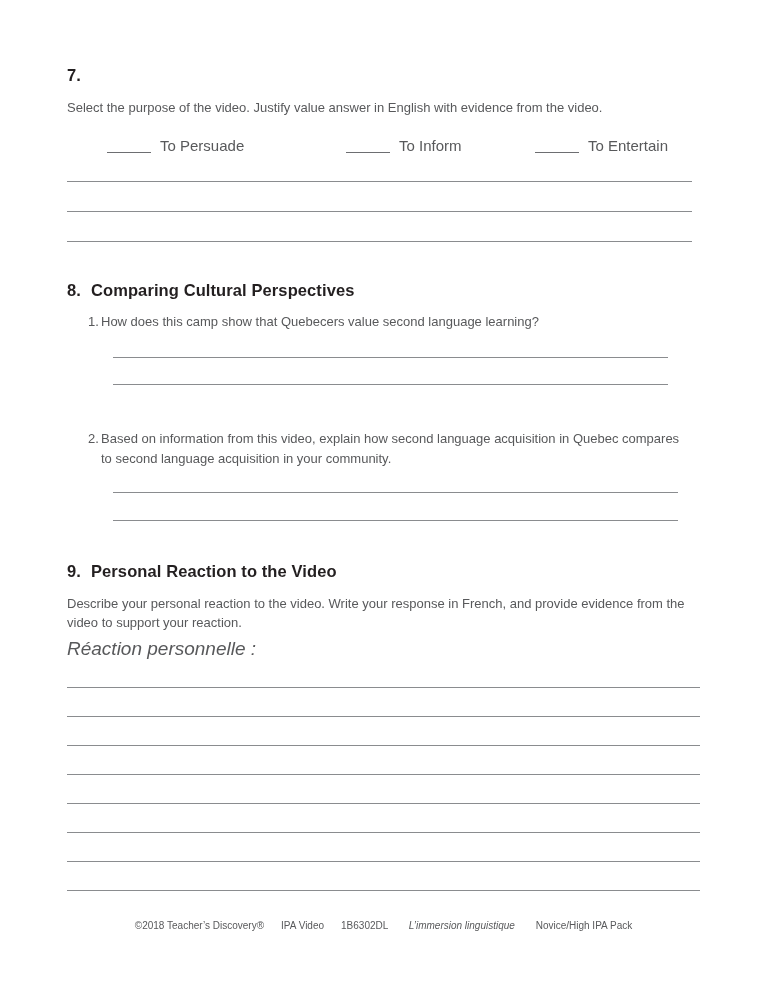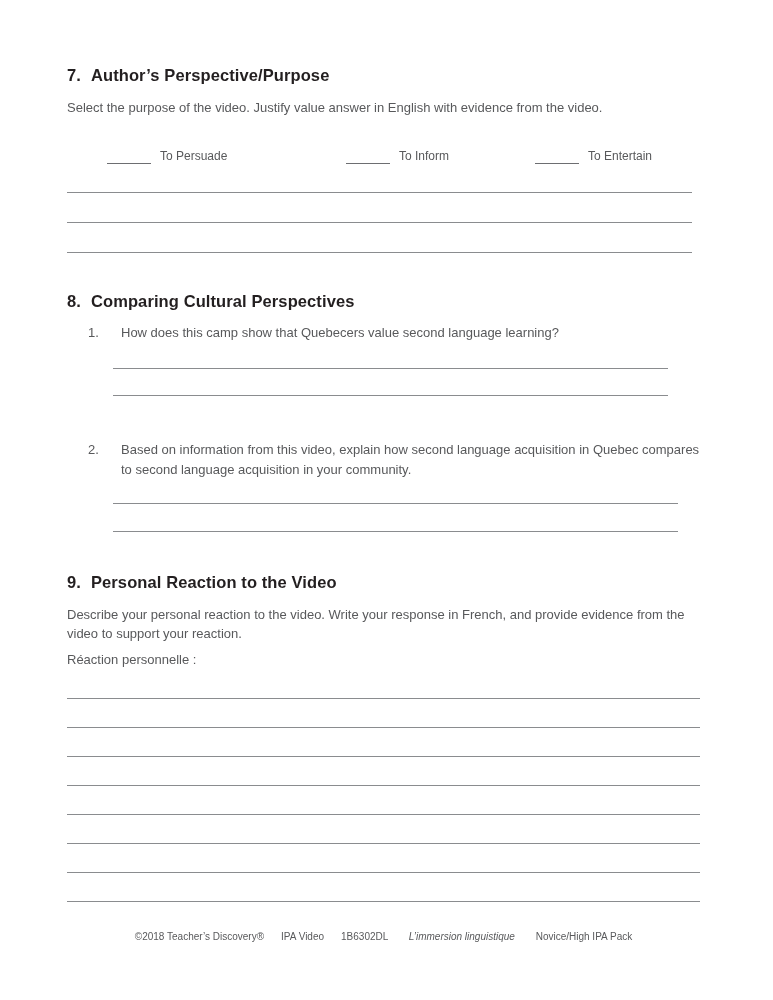--- a/index.html
+++ b/index.html
@@ -22,21 +22,21 @@
     letter-spacing:0.1px;
   }
 
   
   .instructions{
     margin:13px 0 0 0;font-size:13px;line-height:19px;color:var(--body);
   }
   .one-line{white-space:nowrap;}
 
   
-  .options-row{position:relative;height:15px;margin-top:32px;font-size:12px;}
+  .options-row{position:relative;height:15px;margin-top:21px;font-size:15px;}
   .option{position:absolute;top:0;display:flex;align-items:flex-end;gap:9px;color:var(--body);}
   .option-1{left:40px;}
   .option-2{left:279px;}
   .option-3{left:468px;align-items:flex-end;}
   .blank{display:inline-block;width:44px;height:13px;border-bottom:1.3px solid #6d6e71;}
   .option-label{line-height:15px;}
 
   
   .wline{border-bottom:1px solid var(--line);}
   .s7-lines{width:625px;}
@@ -45,31 +45,31 @@
 
   
   .section-8{margin-top:38px;}
   .section-9{margin-top:40px;}
 
   
   .question{margin-top:12px;}
   .question-2{margin-top:44px;}
   .question-head{display:flex;padding-left:21px;font-size:13px;line-height:20px;color:var(--body);}
   .question-number{width:13px;flex:none;}
-  .question-text{margin-left:20px;max-width:592px;}
+  .question-text{margin-left:0;max-width:592px;}
   .q-lines{margin-left:46px;}
   .q1-lines{width:555px;}
   .q1-lines .wline{height:26px;}
   .q1-lines .wline + .wline{height:27px;}
   .q2-lines{width:565px;}
   .q2-lines .wline{height:24px;}
   .q2-lines .wline + .wline{height:28px;}
 
   
-  .reaction-label{margin:9px 0 0 0;font-size:13px;line-height:16px;color:var(--body);}
+  .reaction-label{margin:9px 0 0 0;font-size:19px;line-height:16px;font-style:italic;color:var(--body);}
   .s9-lines{width:633px;}
   .s9-lines .wline{height:29px;}
   .s9-lines .wline:first-child{height:31px;}
 
   
   .footer{
     margin-top:29px;display:flex;justify-content:center;align-items:baseline;gap:17px;
     font-size:10px;line-height:12px;color:var(--body);
   }
   .footer-product{display:flex;gap:18px;align-items:flex-end;white-space:pre;}
@@ -77,21 +77,20 @@
 </style>
 </head>
 <body>
 
 <div class="page">
   <div class="content">
 
     <section class="section-7">
       <h2 class="section-heading">
         <span class="section-number">7.</span>
-        <span class="section-title">Author’s Perspective/Purpose</span>
       </h2>
       <p class="instructions one-line">Select the purpose of the video. Justify value answer in English with evidence from the video.</p>
       <div class="options-row">
         <span class="option option-1">
           <span class="blank"></span>
           <span class="option-label">To Persuade</span>
         </span>
         <span class="option option-2">
           <span class="blank"></span>
           <span class="option-label">To Inform</span>

